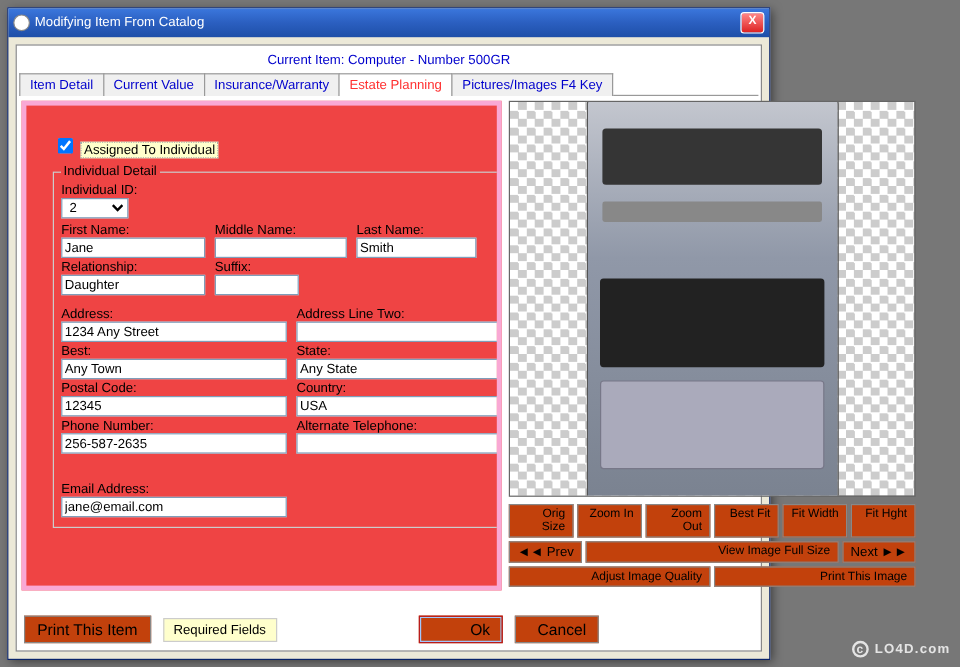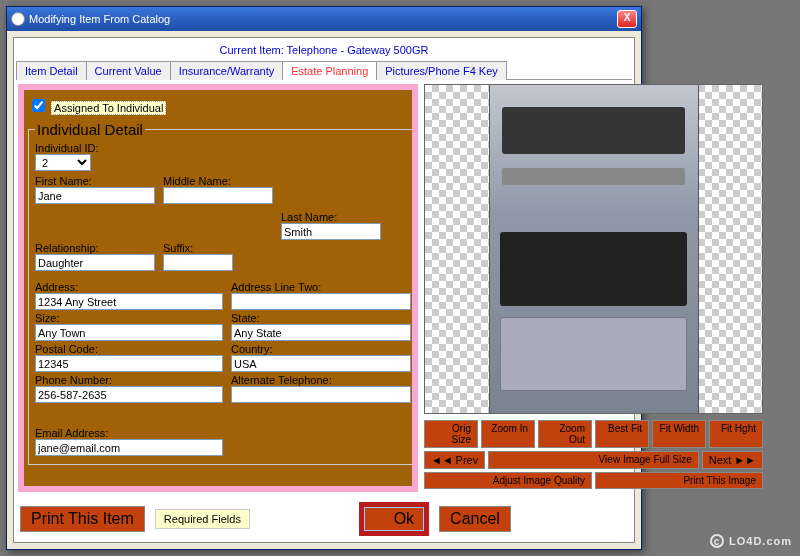--- a/index.html
+++ b/index.html
@@ -8,69 +8,69 @@
 .titlebar { height: 24px; background: linear-gradient(to bottom, #3b77dd, #2b5fc0 50%, #1e4fa8); color: #fff; display: flex; align-items: center; padding: 0 4px; font-size: 12px; }
 .titlebar .icon { width: 14px; height: 14px; background: #fff; border-radius: 50%; margin-right: 4px; border: 1px solid #888; }
 .titlebar .title { flex: 1; }
 .closebtn { width: 20px; height: 18px; background: linear-gradient(to bottom, #f88, #d22); border: 1px solid #fff; border-radius: 3px; color: #fff; text-align: center; line-height: 14px; font-weight: bold; font-size: 10px; cursor: pointer; }
 .inner { position: absolute; left: 6px; top: 30px; right: 6px; bottom: 6px; background: #fff; border: 1px solid #888; }
 .currentitem { text-align: center; color: #0000cc; padding: 6px 0 4px; font-weight: normal; }
 .tabstrip { display: flex; border-bottom: 1px solid #999; margin: 0 2px; text-align: center; }
 .tab { padding: 3px 8px; border: 1px solid #999; border-bottom: none; background: #f0f0f0; margin-right: -1px; color: #0000cc; cursor: pointer; position: relative; top: 1px; }
 .tab.active { background: #fff; color: #ff3030; z-index: 2; }
 .content { display: flex; padding: 4px; gap: 6px; height: calc(100% - 88px); }
-.formpane { flex: 0 0 400px; border: 6px solid #f9a8d4; padding: 4px; background: #a16207; overflow: hidden; }
+.formpane { flex: 0 0 400px; border: 4px solid #f9a8d4; padding: 22px; background: #ef4444; overflow: hidden; }
 .imgpane { flex: 1; display: flex; flex-direction: column; }
 .checker { flex: 1; border: 1px solid #666; background-image: repeating-conic-gradient(#ccc 0 25%, #fff 0 50%); background-size: 14px 14px; display: flex; align-items: center; justify-content: center; overflow: hidden; }
 .computer { width: 210px; height: 340px; background: linear-gradient(to bottom, #c5c8d0 0%, #9098a8 40%, #7a8290 100%); border: 1px solid #555; position: relative; border-radius: 8px 8px 4px 4px; }
 .computer::before { content:''; position:absolute; top:8%; left:6%; right:6%; height:14%; background:#353535; border-radius:3px; }
 .computer::after { content:''; position:absolute; top:26%; left:6%; right:6%; height:5%; background:#888; border-radius:2px; }
 .panel2 { position:absolute; top:45%; left:5%; right:5%; height:22%; background:#222; border-radius:3px; }
 .panel3 { position:absolute; top:70%; left:5%; right:5%; height:22%; background:#aab; border:1px solid #778; border-radius:3px; }
 .imgbtns { margin-top: 6px; }
 .btnrow { display:flex; gap:3px; margin-bottom:3px; justify-content:center; }
 .btn { background:#c2410c; border:1px solid #888; padding:2px 6px; font-size:10px; cursor:pointer; min-width:46px; text-align:right; color:#000; }
 .btn.sm { min-width:54px; }
 .btn.wide { flex:1; }
 .assignchk { margin: 2px 0 6px; }
 .assignchk span { background: #ffffcc; border: 1px dotted #aaa; padding: 0 2px; }
 fieldset { border: 1px solid #ccc; padding: 4px 6px 6px; margin: 0; }
-legend { font-size: 15px; padding: 0 2px; }
+legend { font-size: 11px; padding: 0 2px; }
 .row { display: flex; gap: 8px; margin-bottom: 2px; }
 .fld { display: flex; flex-direction: column; }
 .fld label { margin-bottom: 0; }
 .fld input, .fld select { border: 1px solid #7f9db9; padding: 1px 2px; font-size: 11px; height: 17px; background:#fff; }
-.fw1 { width: 120px; } .fw2 { width: 110px; } .fw3 { width: 100px; margin-top: 36px; }
+.fw1 { width: 120px; } .fw2 { width: 110px; } .fw3 { width: 100px; }
 .fw4 { width: 188px; } .fw5 { width: 180px; }
 .bottombar { position:absolute; left:6px; right:6px; bottom:6px; display:flex; align-items:center; gap:10px; }
-.bottombar .btn { padding: 3px 10px; font-size:16px; }
+.bottombar .btn { padding: 3px 10px; font-size:13px; }
 .reqf { background: #ffffcc; padding: 3px 8px; border:1px solid #ccc; }
-.okbtn { border:5px solid #b91c1c; box-shadow: 0 0 0 1px #a0c8ff inset; }
+.okbtn { border:1px solid #b91c1c; box-shadow: 0 0 0 1px #a0c8ff inset; }
 .watermark { position:absolute; right:8px; bottom:8px; color:rgba(255,255,255,0.8); font-size:14px; font-weight:bold; letter-spacing:1px; pointer-events:none; }
 .watermark .c { display:inline-block; border:2px solid rgba(255,255,255,0.8); border-radius:50%; width:14px; height:14px; text-align:center; line-height:11px; font-size:10px; }
 </style>
 </head>
 <body>
 
 <div class="window">
   <div class="titlebar">
     <div class="icon"></div>
     <div class="title">Modifying Item From Catalog</div>
     <div class="closebtn">X</div>
   </div>
 
   <div class="inner">
-    <div class="currentitem">Current Item: Telephone - Gateway 500GR</div>
+    <div class="currentitem">Current Item: Computer - Number 500GR</div>
 
     <div class="tabstrip">
       <div class="tab">Item Detail</div>
       <div class="tab">Current Value</div>
       <div class="tab">Insurance/Warranty</div>
       <div class="tab active">Estate Planning</div>
-      <div class="tab">Pictures/Phone  F4 Key</div>
+      <div class="tab">Pictures/Images  F4 Key</div>
     </div>
 
     <div class="content">
       <div class="formpane">
         <div class="assignchk">
           <input type="checkbox" checked="" style="">
           <span>Assigned To Individual</span>
         </div>
         <fieldset>
           <legend>Individual Detail</legend>
@@ -112,21 +112,21 @@
                 <input value="1234 Any Street" style="">
               </div>
             <div class="fld fw5">
                 <label>Address Line Two:</label>
                 <input value="" style="">
               </div>
           </div>
 
           <div class="row">
             <div class="fld fw4">
-                <label>Size:</label>
+                <label>Best:</label>
                 <input value="Any Town" style="">
               </div>
             <div class="fld fw5">
                 <label>State:</label>
                 <input value="Any State" style="">
               </div>
           </div>
 
           <div class="row">
             <div class="fld fw4">

